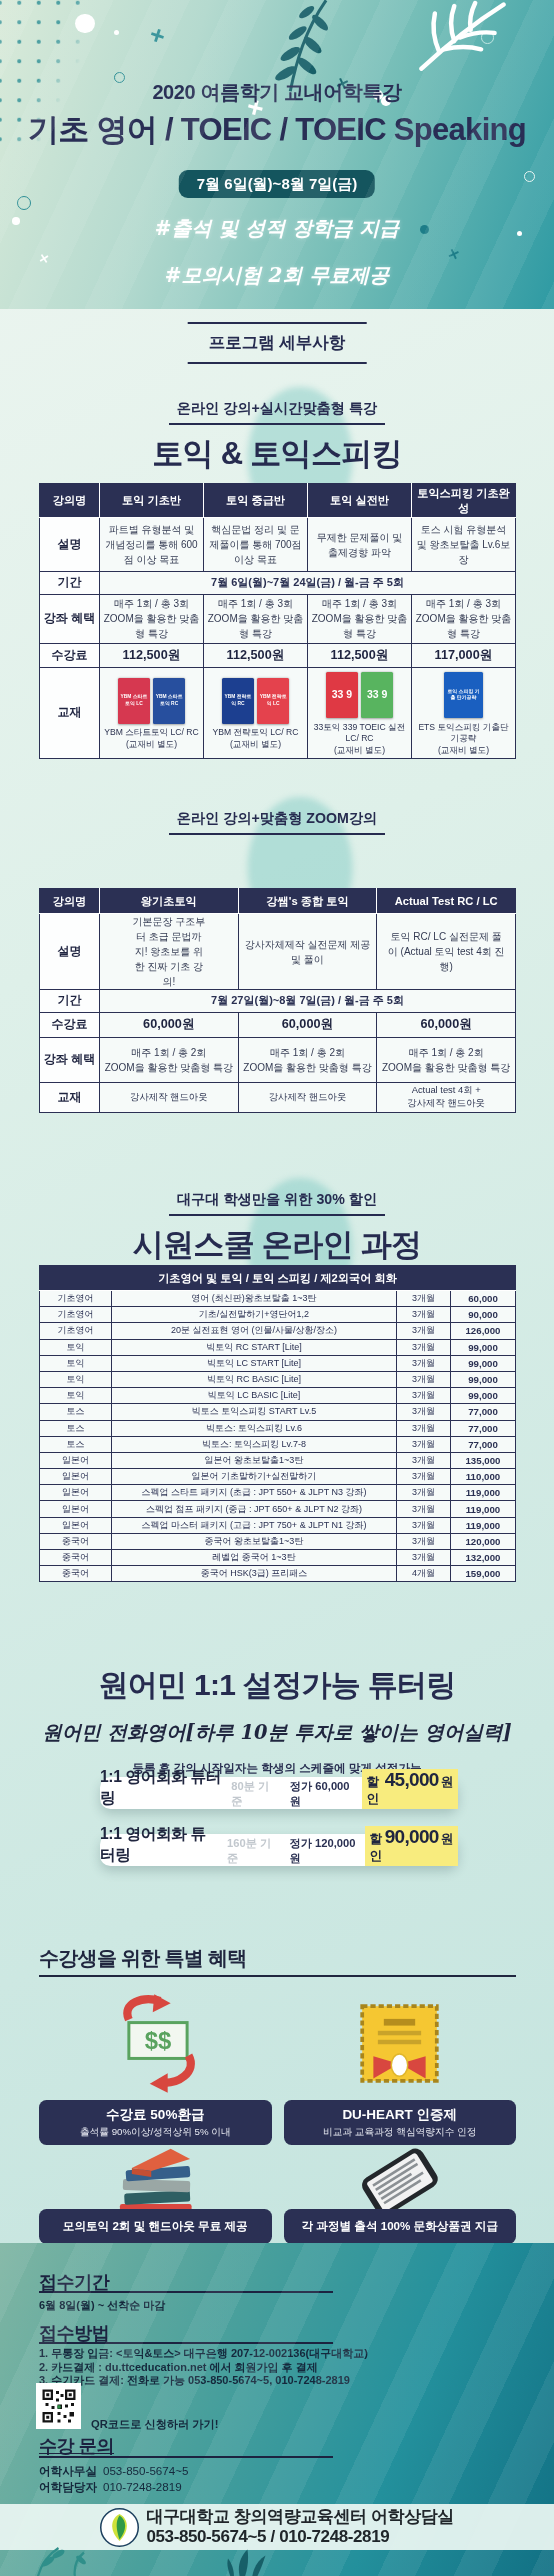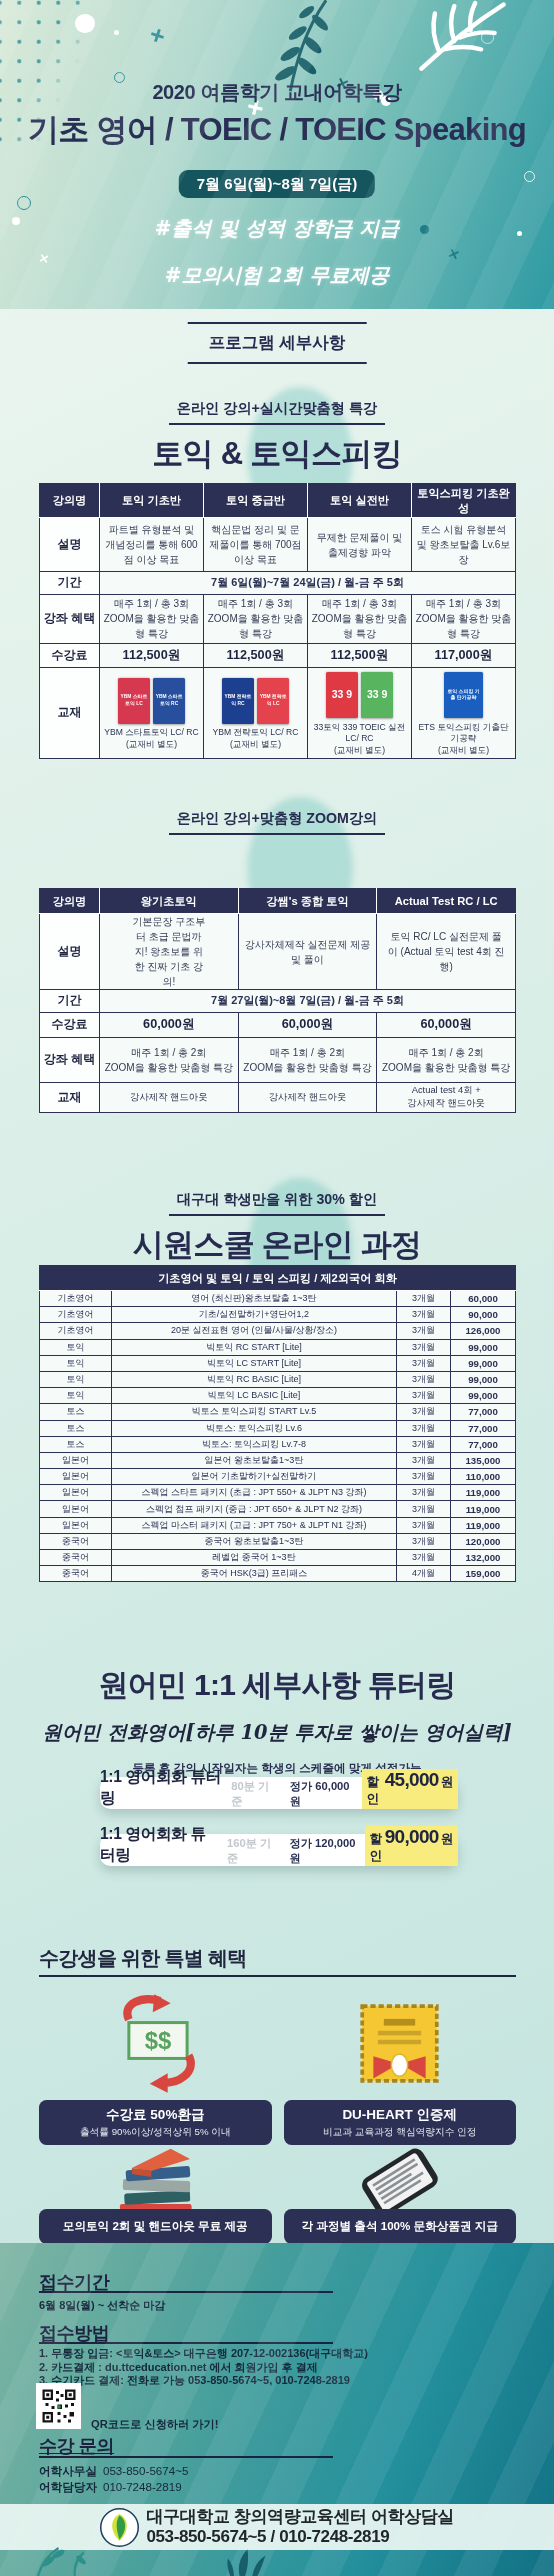--- a/index.html
+++ b/index.html
@@ -457,21 +457,21 @@
 
         <tr>
           <td>중국어</td>
           <td>중국어 HSK(3급) 프리패스</td>
           <td>4개월</td>
           <td class="price">159,000</td>
         </tr>
       </tbody>
   </table>
 
-  <div class="tut-title">원어민 1:1 세부사항 튜터링</div>
+  <div class="tut-title">원어민 1:1 설정가능 튜터링</div>
   <div class="tut-script script">원어민 전화영어[하루 10분 투자로 쌓이는 영어실력]</div>
   <div class="tut-note">등록 후 강의 시작일자는 학생의 스케줄에 맞게 설정가능</div>
 
   <div class="tut-card" style="top:1777px;">
     <span class="tc-name">1:1 영어회화 튜터링</span>
     <span class="tc-basis">80분 기준</span>
     <span class="tc-list">정가 60,000원</span>
     <span class="tc-sale">
       <span class="tc-sale-label">할인</span>
       <span class="tc-sale-price">45,000</span>

